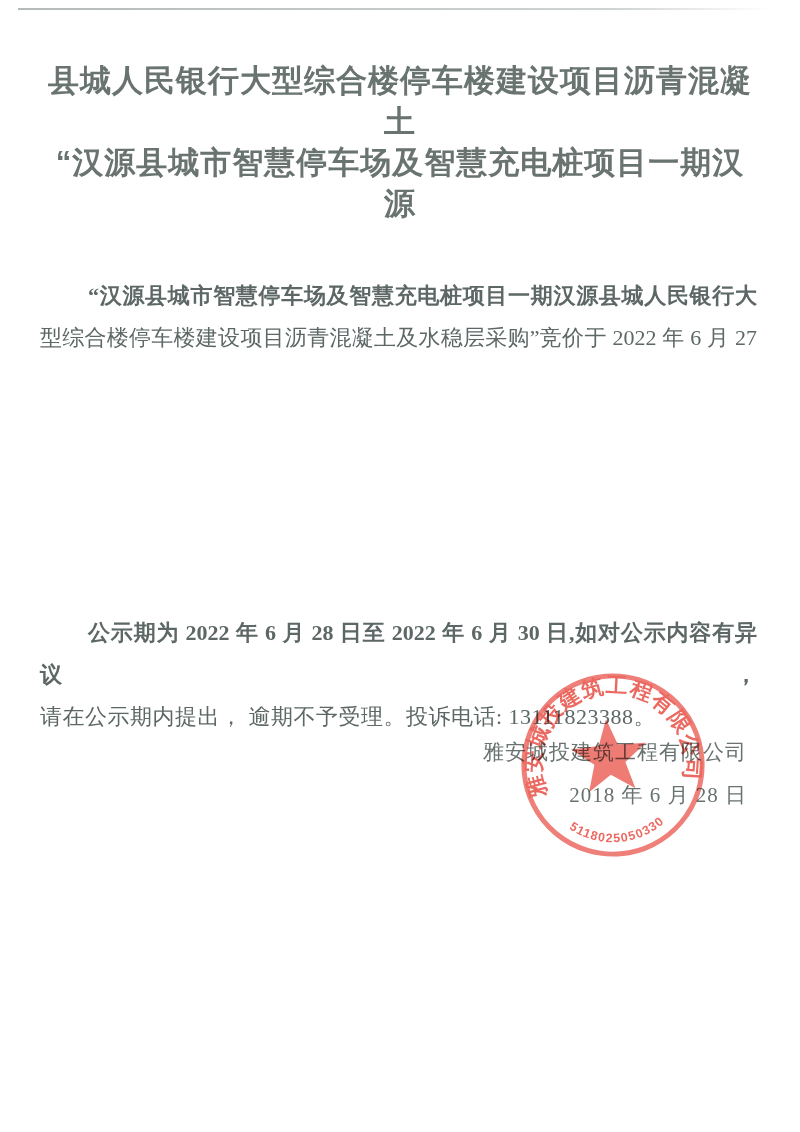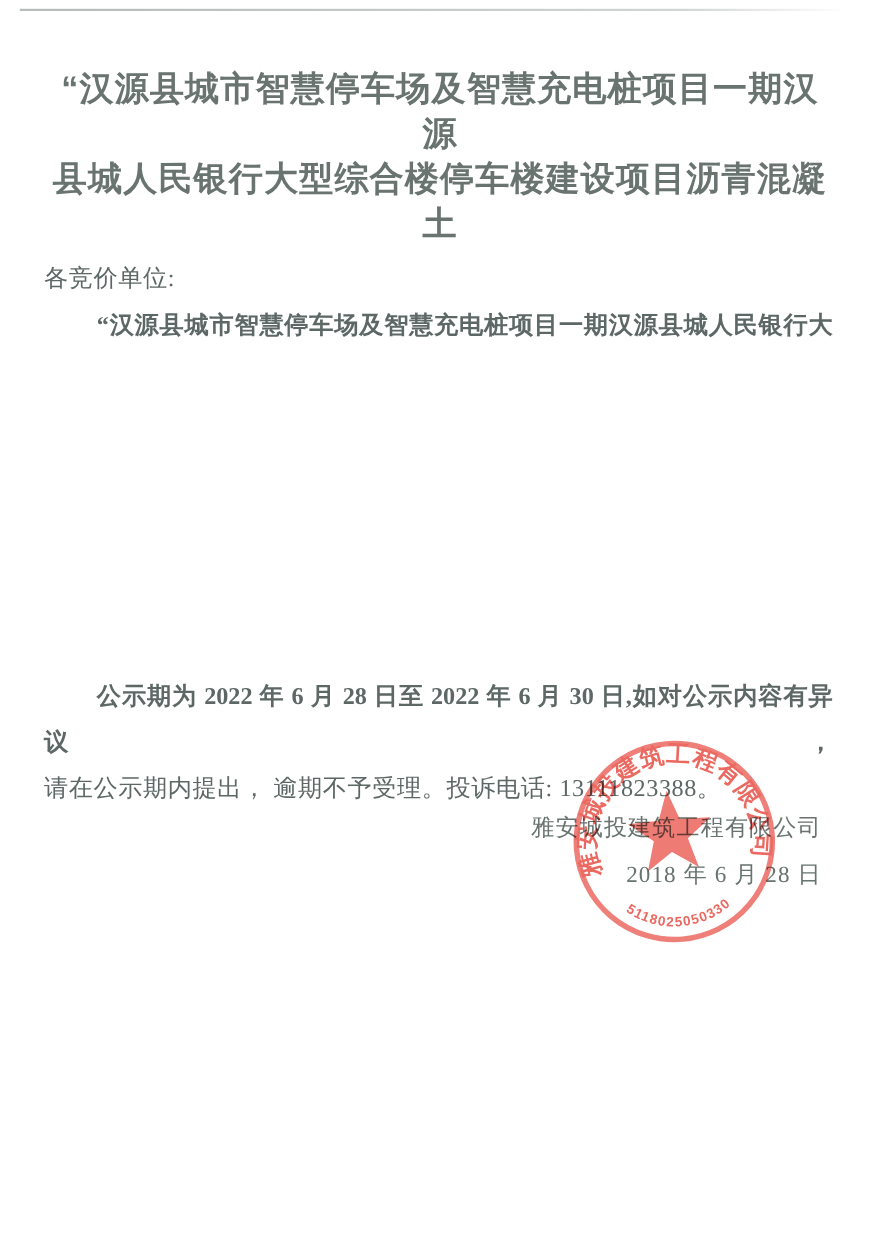--- a/index.html
+++ b/index.html
@@ -57,30 +57,28 @@
   }
 </style>
 </head>
 <body>
 
 <div class="page">
 
   <div class="scan-line"></div>
 
   <h1 class="title">
+    <div>县城人民银行大型综合楼停车楼建设项目沥青混凝土</div>
     <div>“汉源县城市智慧停车场及智慧充电桩项目一期汉源</div>
-    <div>县城人民银行大型综合楼停车楼建设项目沥青混凝土</div>
   </h1>
 
-  <div class="para" style="top:232px">
-    <div class="line">各竞价单位:</div>
-  </div>
 
   <div class="para" style="top:275px">
     <div class="line fill indent">“汉源县城市智慧停车场及智慧充电桩项目一期汉源县城人民银行大</div>
+    <div class="line fill">型综合楼停车楼建设项目沥青混凝土及水稳层采购”竞价于 2022 年 6 月 27</div>
   </div>
 
 
   <div class="para" style="top:612px">
     <div class="line fill indent">公示期为 2022 年 6 月 28 日至 2022 年 6 月 30 日,如对公示内容有异议，</div>
     <div class="line">请在公示期内提出， 逾期不予受理。投诉电话: 13111823388。</div>
   </div>
 
   <div class="signature">
     <div class="line">雅安城投建筑工程有限公司</div>

